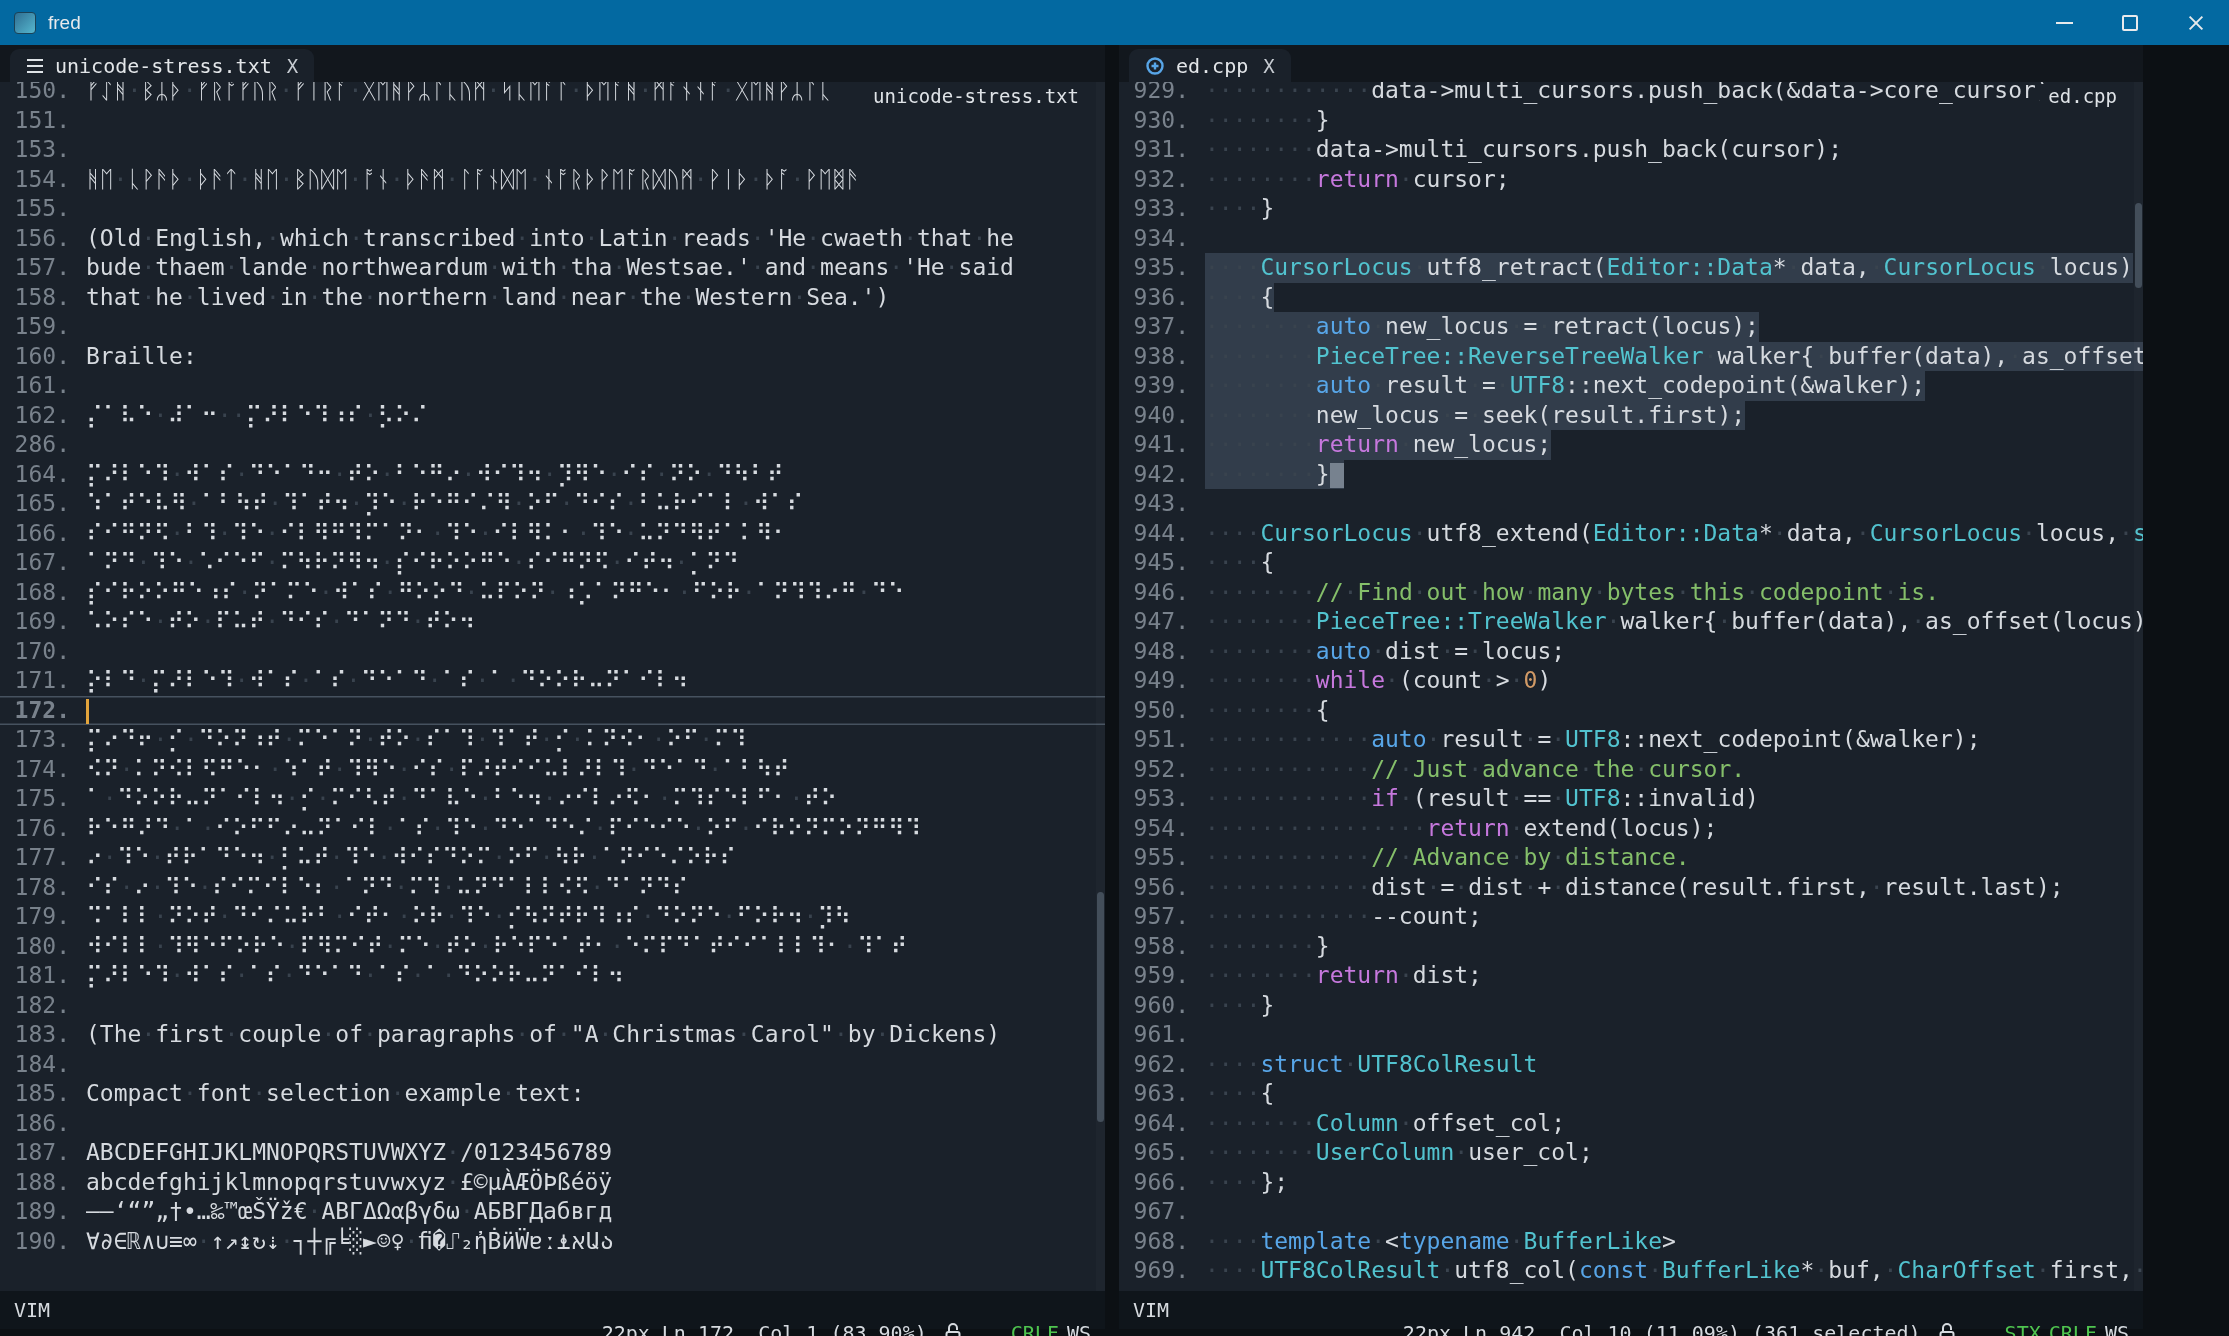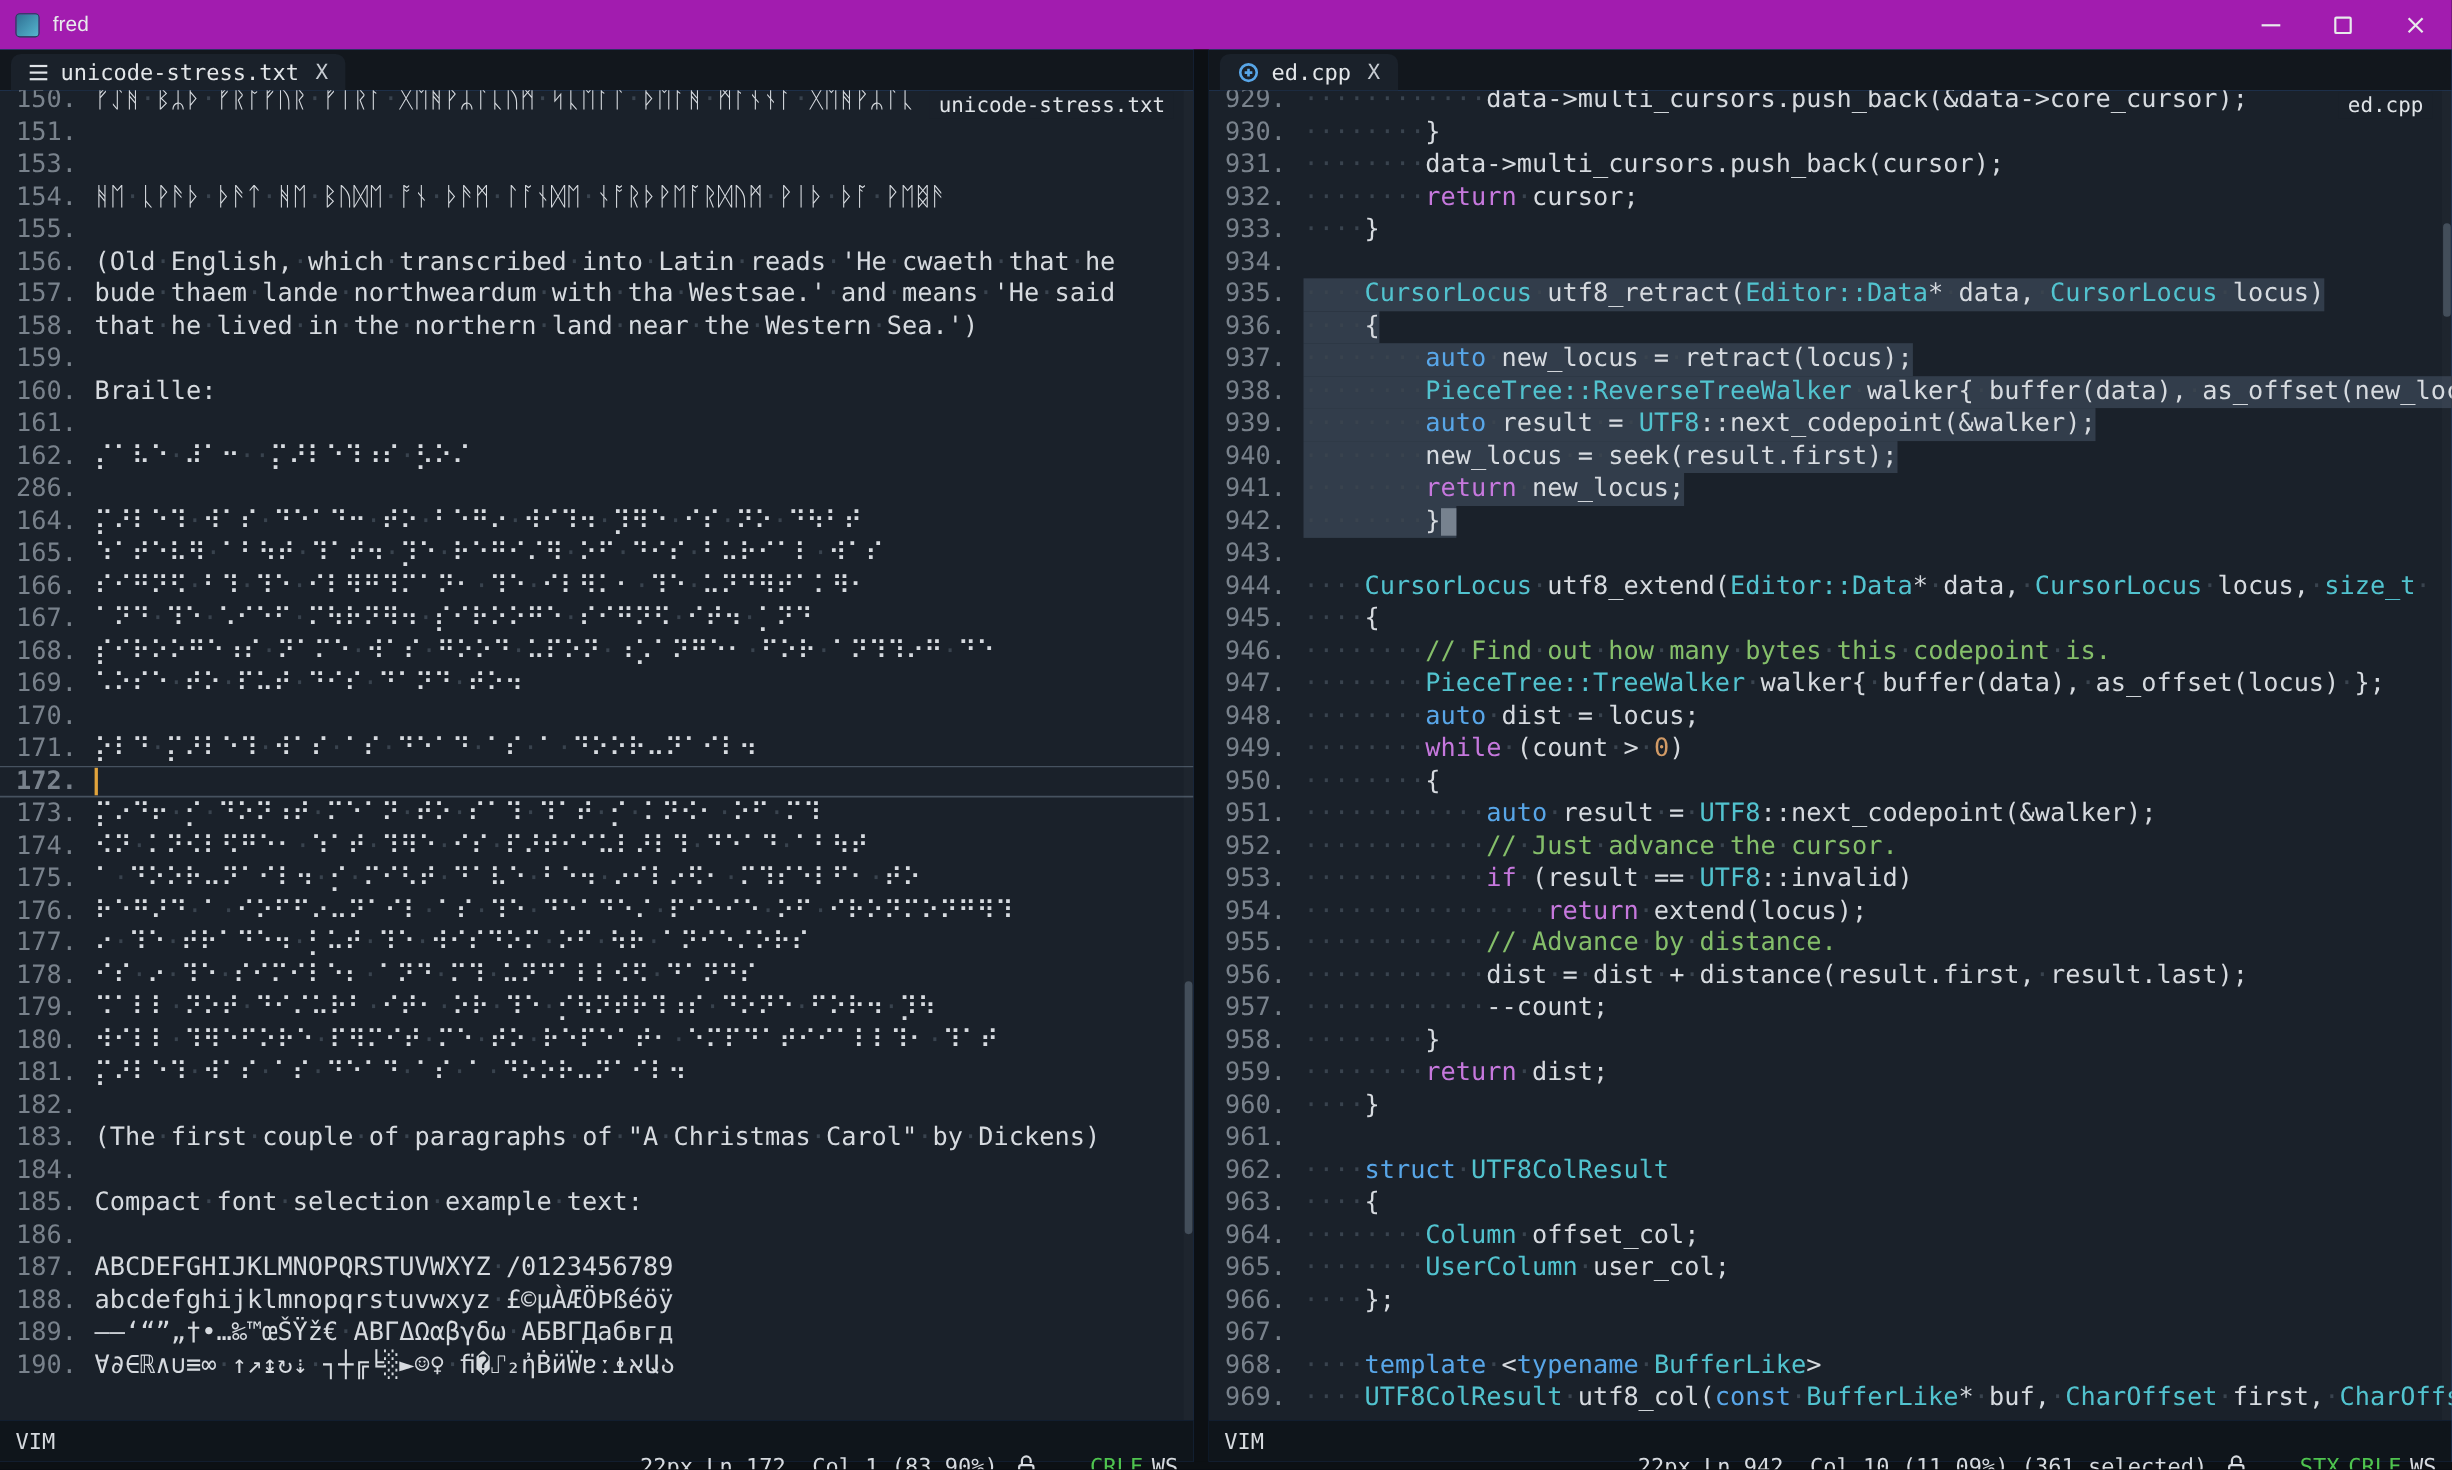--- a/index.html
+++ b/index.html
@@ -1,38 +1,38 @@
 <!DOCTYPE html>
 <html><head>
 <meta charset="utf-8">
 <style>
   * { margin:0; padding:0; box-sizing:border-box; }
   html,body { background:#0c1014; }
   .window { position:relative; width:2229px; height:1336px; background:#0c1014; overflow:hidden;
             font-family:"DejaVu Sans Mono","DejaVu Sans",monospace; }
 
   
-  .titlebar { height:45px; background:#a21caf; display:flex; align-items:center; padding-left:14px; gap:12px; }
+  .titlebar { height:45px; background:#0369a1; display:flex; align-items:center; padding-left:14px; gap:12px; }
   .app-icon { width:22px; height:22px; border-radius:4px;
               background:linear-gradient(135deg,#2f6f93,#56b7cf); border:1px solid #1b4257; }
   .win-title { font-family:"Liberation Sans",sans-serif; font-size:19px; color:#e8eaec; }
   .win-controls { margin-left:auto; display:flex; height:100%; }
   .win-btn { width:66px; height:100%; display:flex; align-items:center; justify-content:center; }
   .i-min { width:17px; height:2px; background:#e8eaec; }
   .i-max { width:16px; height:16px; border:2px solid #e8eaec; border-radius:2px; }
   .i-close { position:relative; width:18px; height:18px; }
   .i-close::before,.i-close::after { content:""; position:absolute; left:0; top:8px; width:18px; height:2px; background:#e8eaec; }
   .i-close::before { transform:rotate(45deg); }
   .i-close::after { transform:rotate(-45deg); }
 
   
   .main { display:flex; height:1284px; }
   .pane { display:flex; flex-direction:column; background:#3b82f6; }
   .pane.left { width:1105px; }
-  .pane.right { width:1130px; }
+  .pane.right { width:1024px; }
   .divider { width:14px; background:#0c1014; }
   .bottom-edge { height:7px; background:#0c1014; }
 
   
   .tabstrip { height:37px; background:#12171d; display:flex; align-items:flex-end; padding-left:10px; flex:none; }
   .tab { height:33px; background:#1a212a; border-radius:9px 9px 0 0; display:flex; align-items:center;
          gap:11px; padding:0 16px; font-size:20px; color:#e3e6e9; }
   .hamburger { width:16px; height:2px; background:#dfe3e7; box-shadow:0 6px 0 #dfe3e7,0 -6px 0 #dfe3e7; margin:0 1px; }
   .tab-close { color:#c6cbd1; font-size:19px; margin-left:4px; }
 

